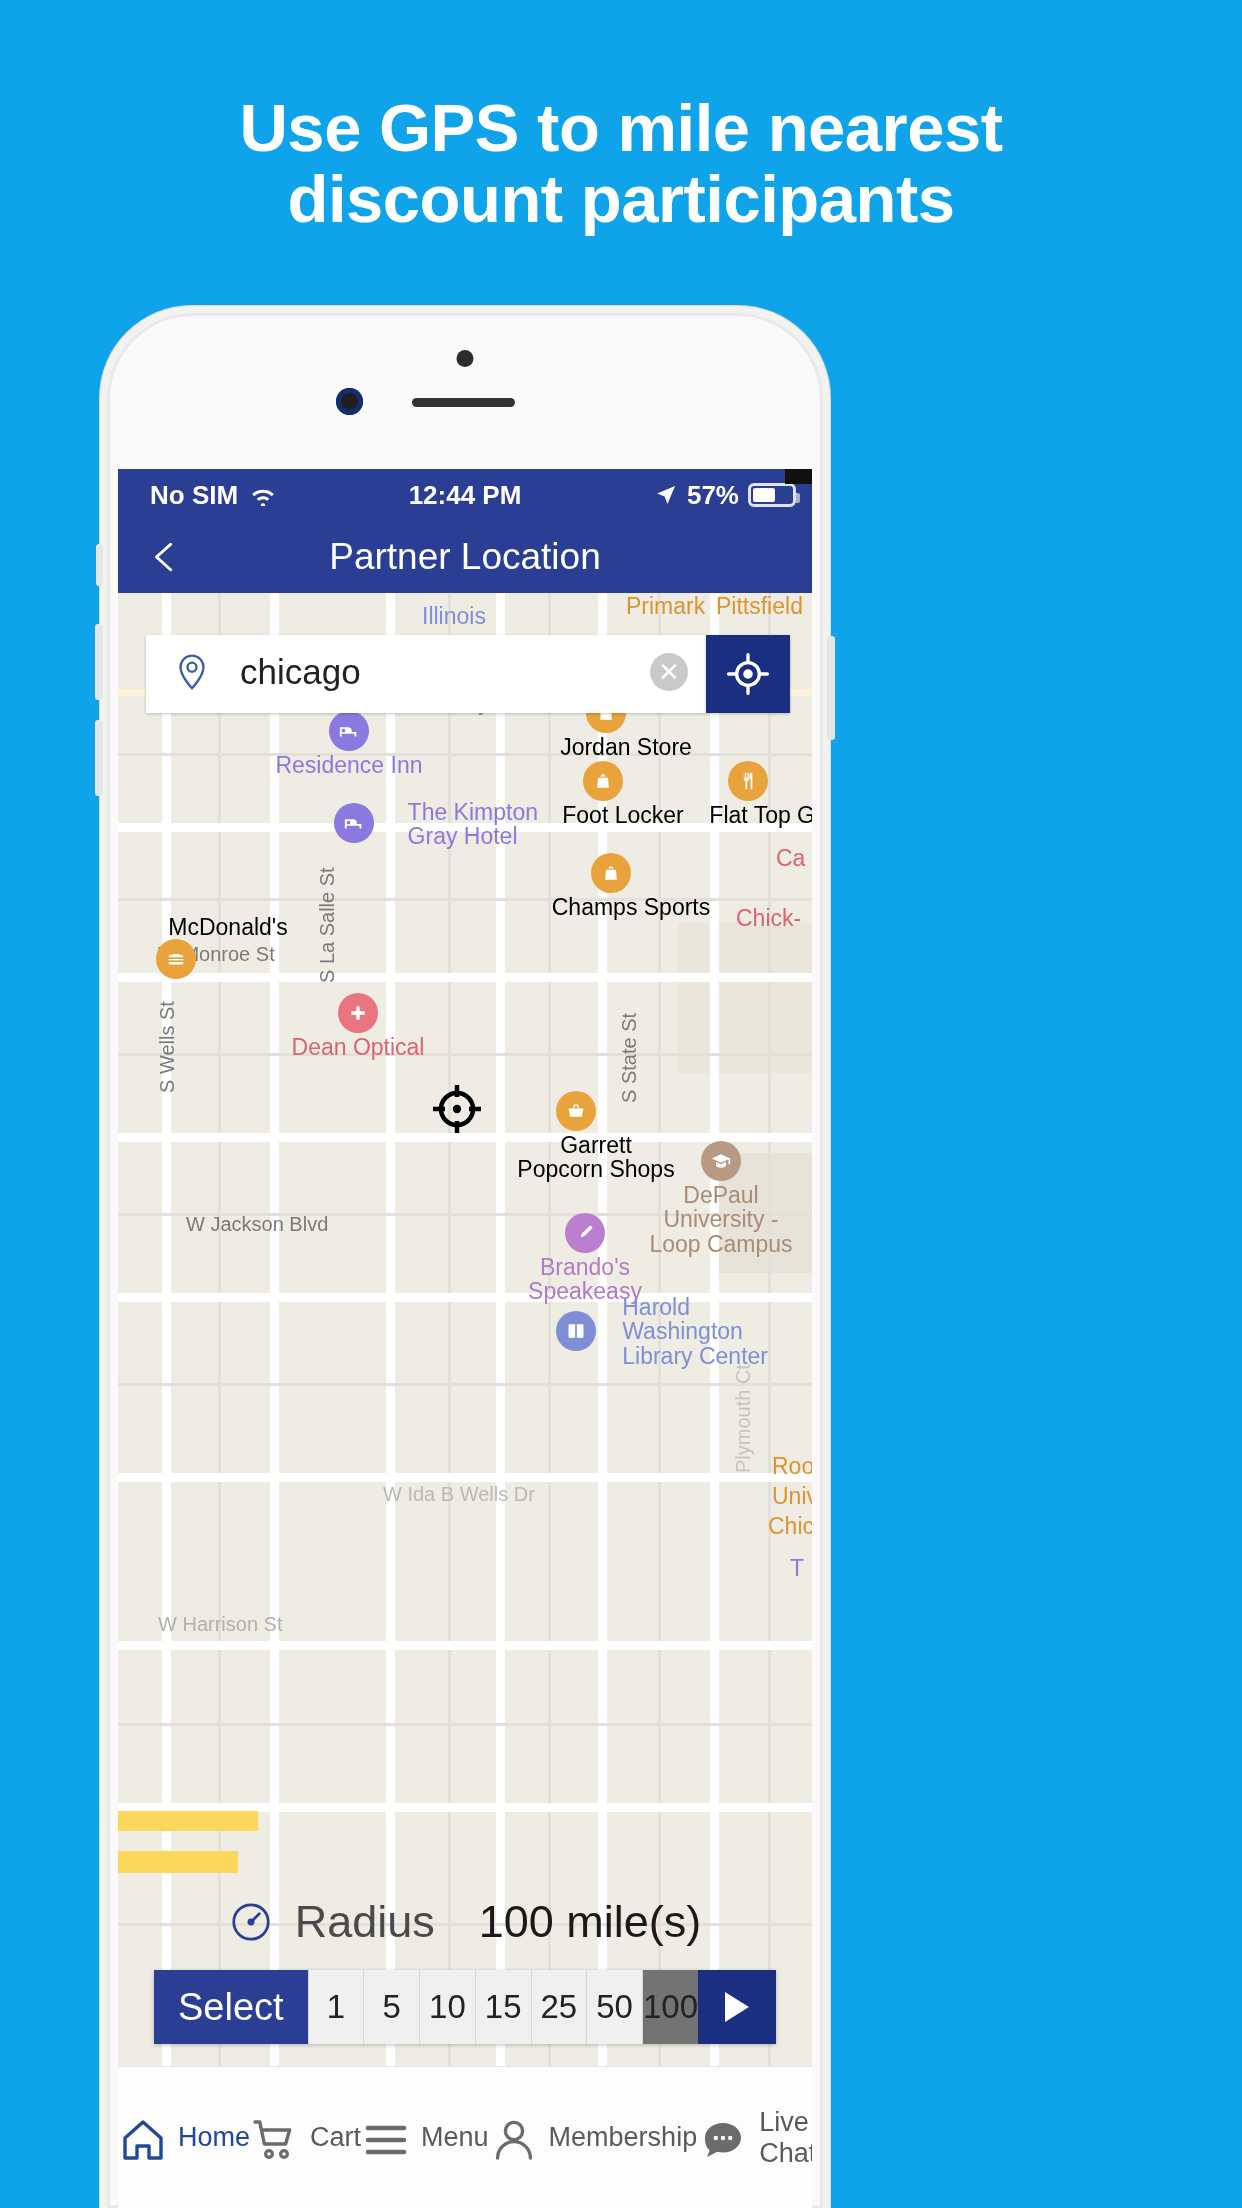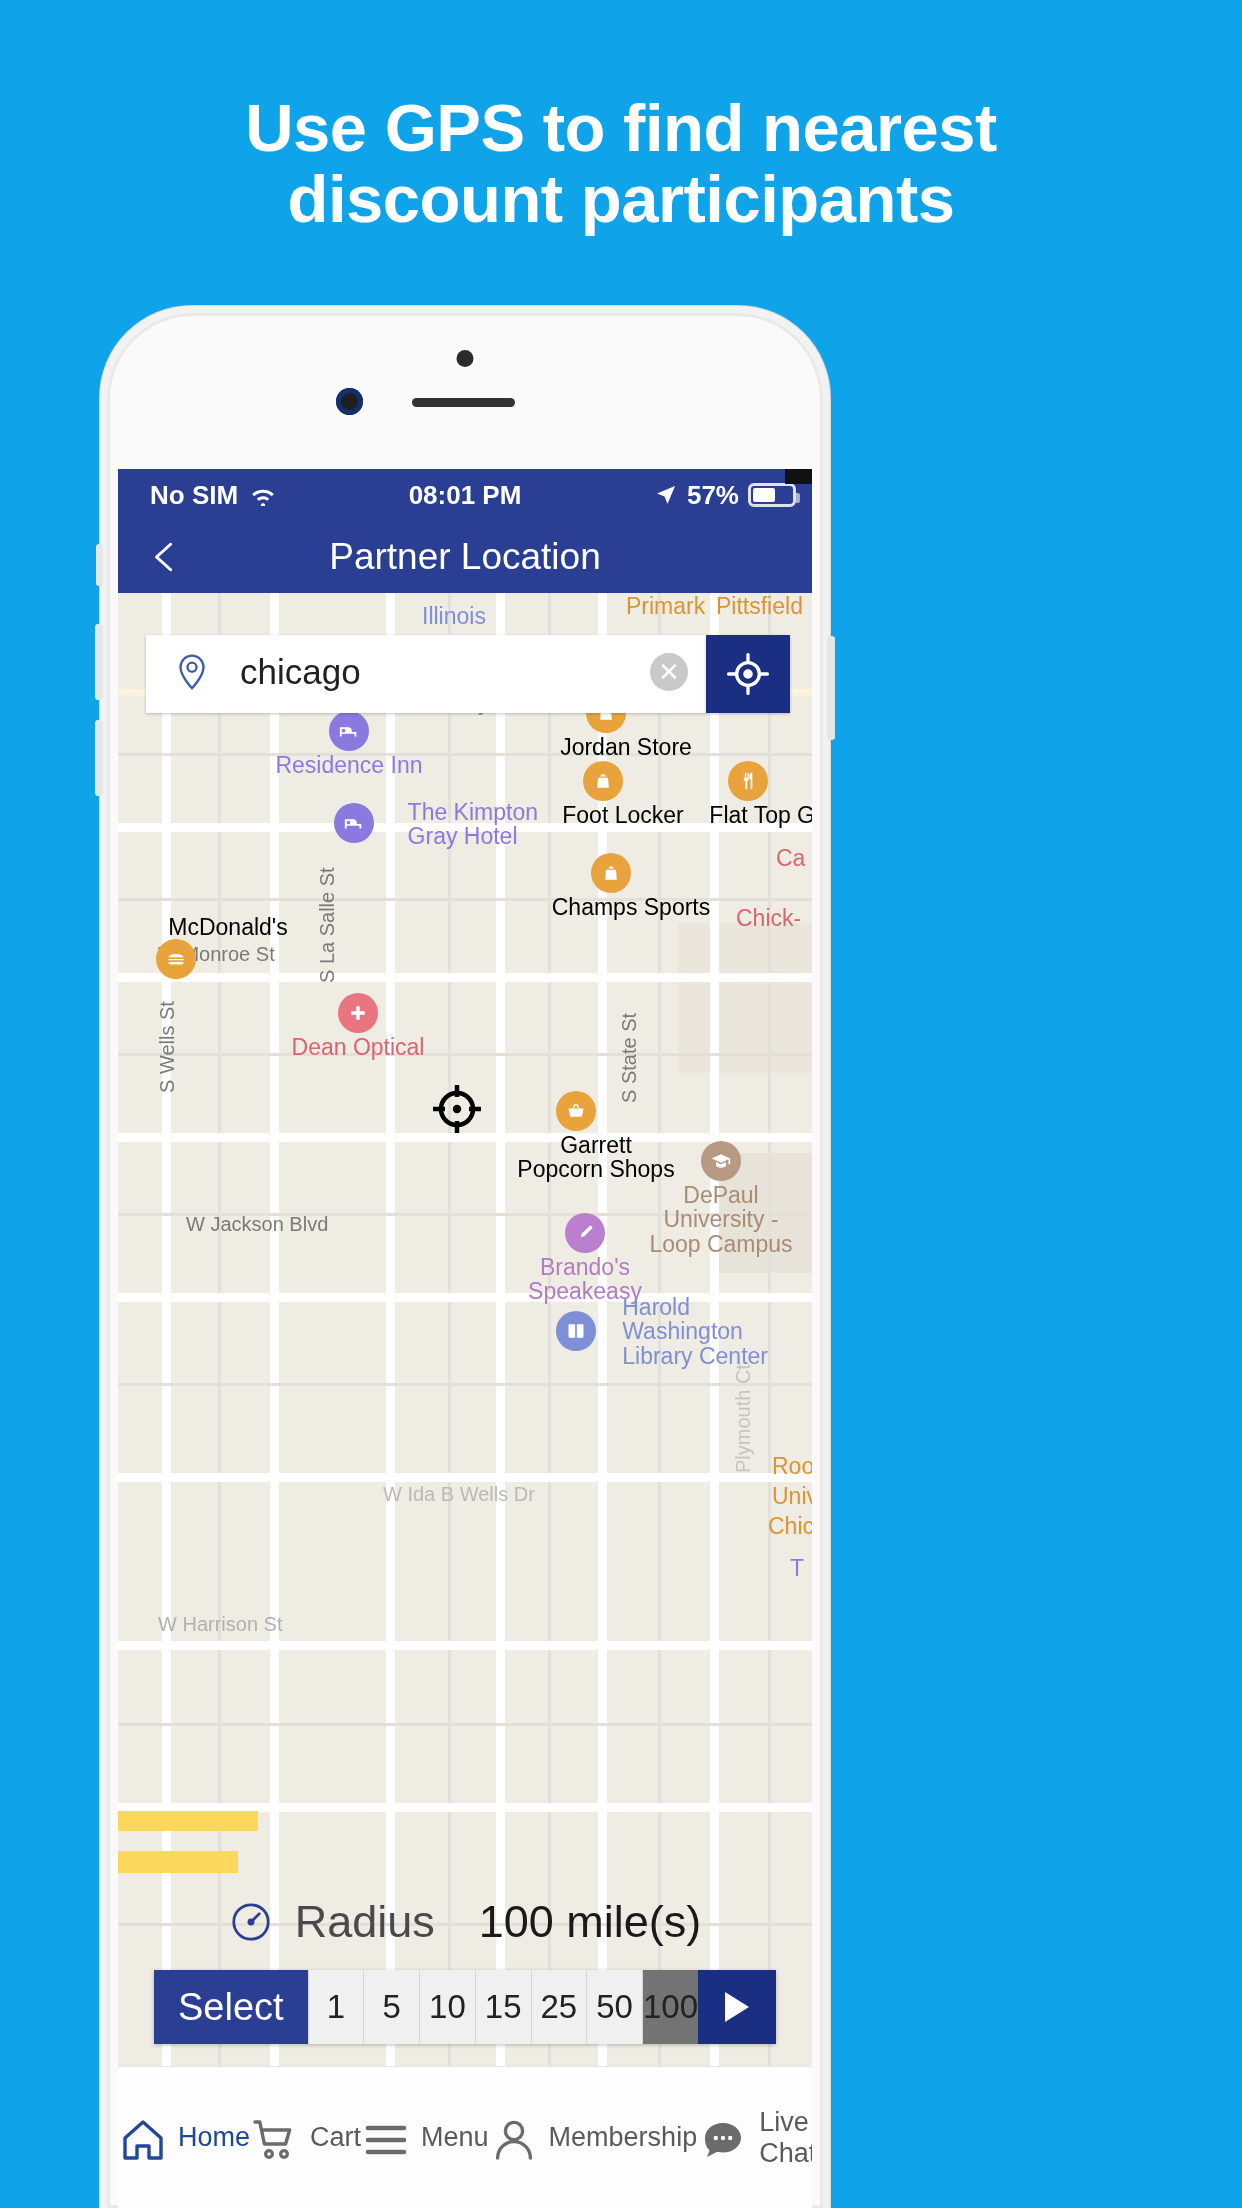--- a/index.html
+++ b/index.html
@@ -214,21 +214,21 @@
     align-items:center; justify-content:center; gap:10px; cursor:pointer;
   }
   .tab .ic { height:52px; display:flex; align-items:flex-end; }
   .tab .tl { font-size:27px; color:#5a5a5a; }
   .tab.active .tl { color:#20479b; }
 </style>
 </head>
 <body>
 
 <div class="headline">
-  <span>Use GPS to find nearest</span>
+  <span>Use GPS to mile nearest</span>
   <span class="l2">discount participants</span>
 </div>
 
 <div class="phone">
   <div class="phone-inner-edge"></div>
   <div class="btn-side btn-mute"></div>
   <div class="btn-side btn-vup"></div>
   <div class="btn-side btn-vdn"></div>
   <div class="btn-side btn-pwr"></div>
   <div class="cam"></div>
@@ -239,21 +239,21 @@
 
     <div class="statusbar">
       <div class="sb-left">
         <span>No SIM</span>
         <svg class="wifi" viewBox="0 0 24 18">
           <path fill="#fff" d="M12 15.6a1.9 1.9 0 1 0 0 3.8 1.9 1.9 0 0 0 0-3.8z"></path>
           <path fill="#fff" d="M12 9.6c-2.1 0-4 .8-5.4 2.1l1.8 1.9A5.4 5.4 0 0 1 12 12.2c1.4 0 2.7.5 3.6 1.4l1.8-1.9A7.9 7.9 0 0 0 12 9.6z"></path>
           <path fill="#fff" d="M12 4c-3.6 0-6.9 1.4-9.3 3.7l1.8 1.9A10.6 10.6 0 0 1 12 6.6c2.9 0 5.6 1.1 7.5 3l1.8-1.9A13.2 13.2 0 0 0 12 4z"></path>
         </svg>
       </div>
-      <div class="sb-center">08:01 PM</div>
+      <div class="sb-center">12:44 PM</div>
       <div class="sb-right">
         <svg class="loc-arrow" viewBox="0 0 24 24">
           <path fill="#fff" d="M21 3 3 10.5l7.6 2.9L13.5 21z"></path>
         </svg>
         <span>57%</span>
         <span class="battery">
             <i style="width: 57%;"></i>
           </span>
       </div>
       <div class="notch-blk"></div>

